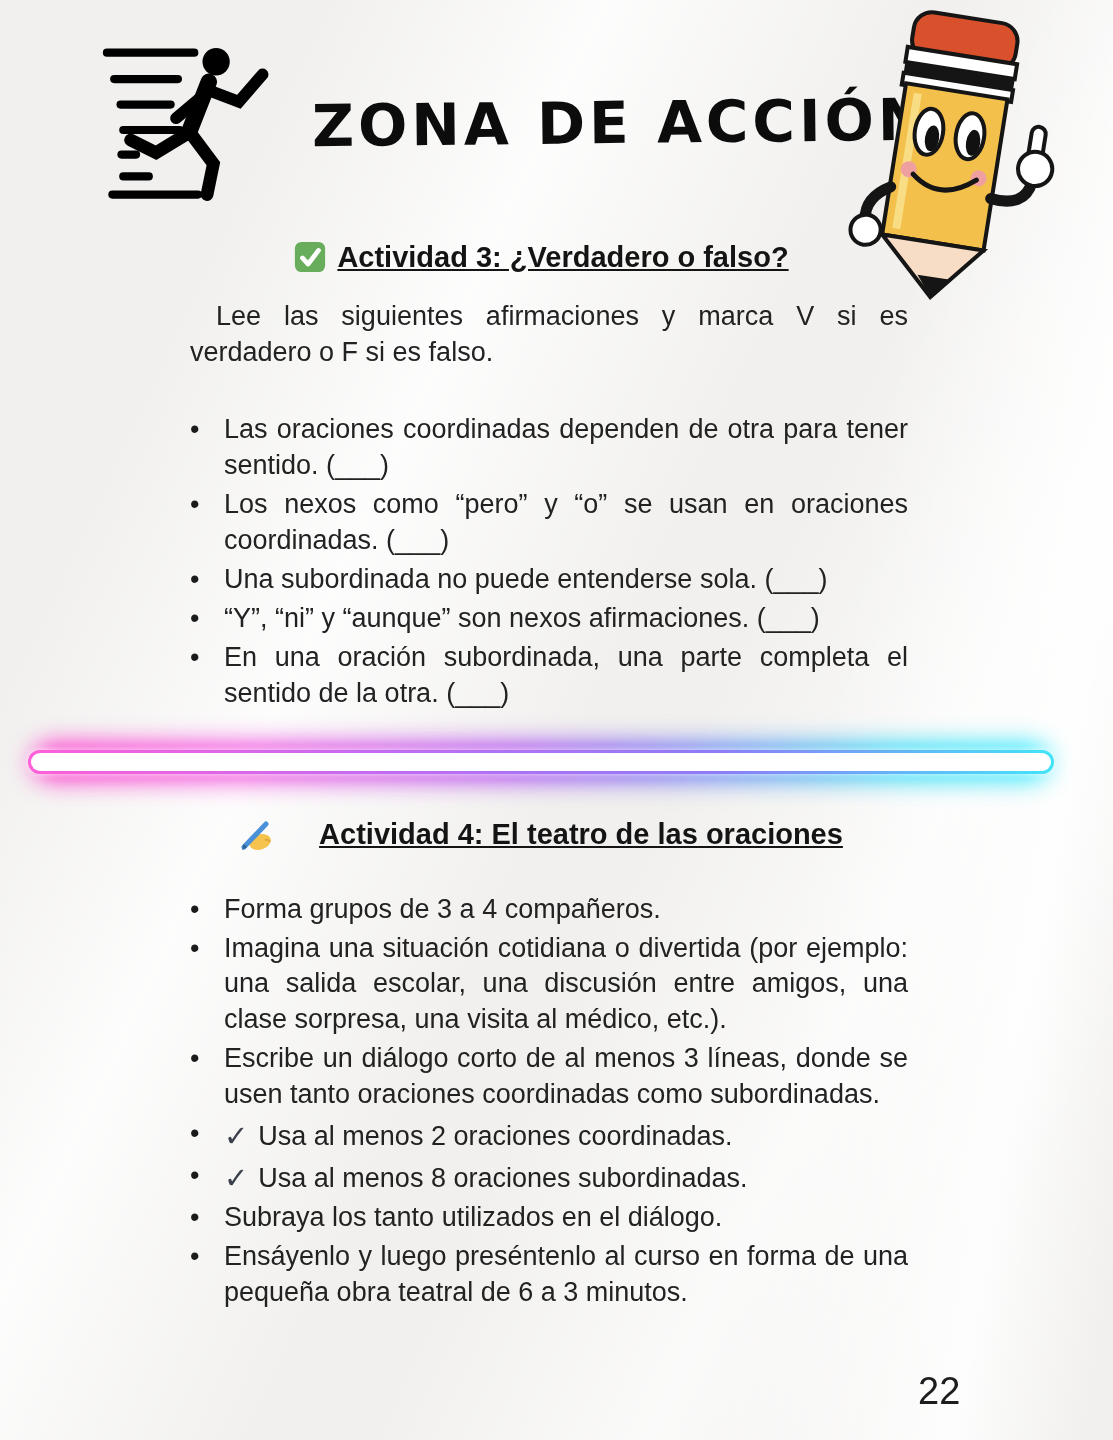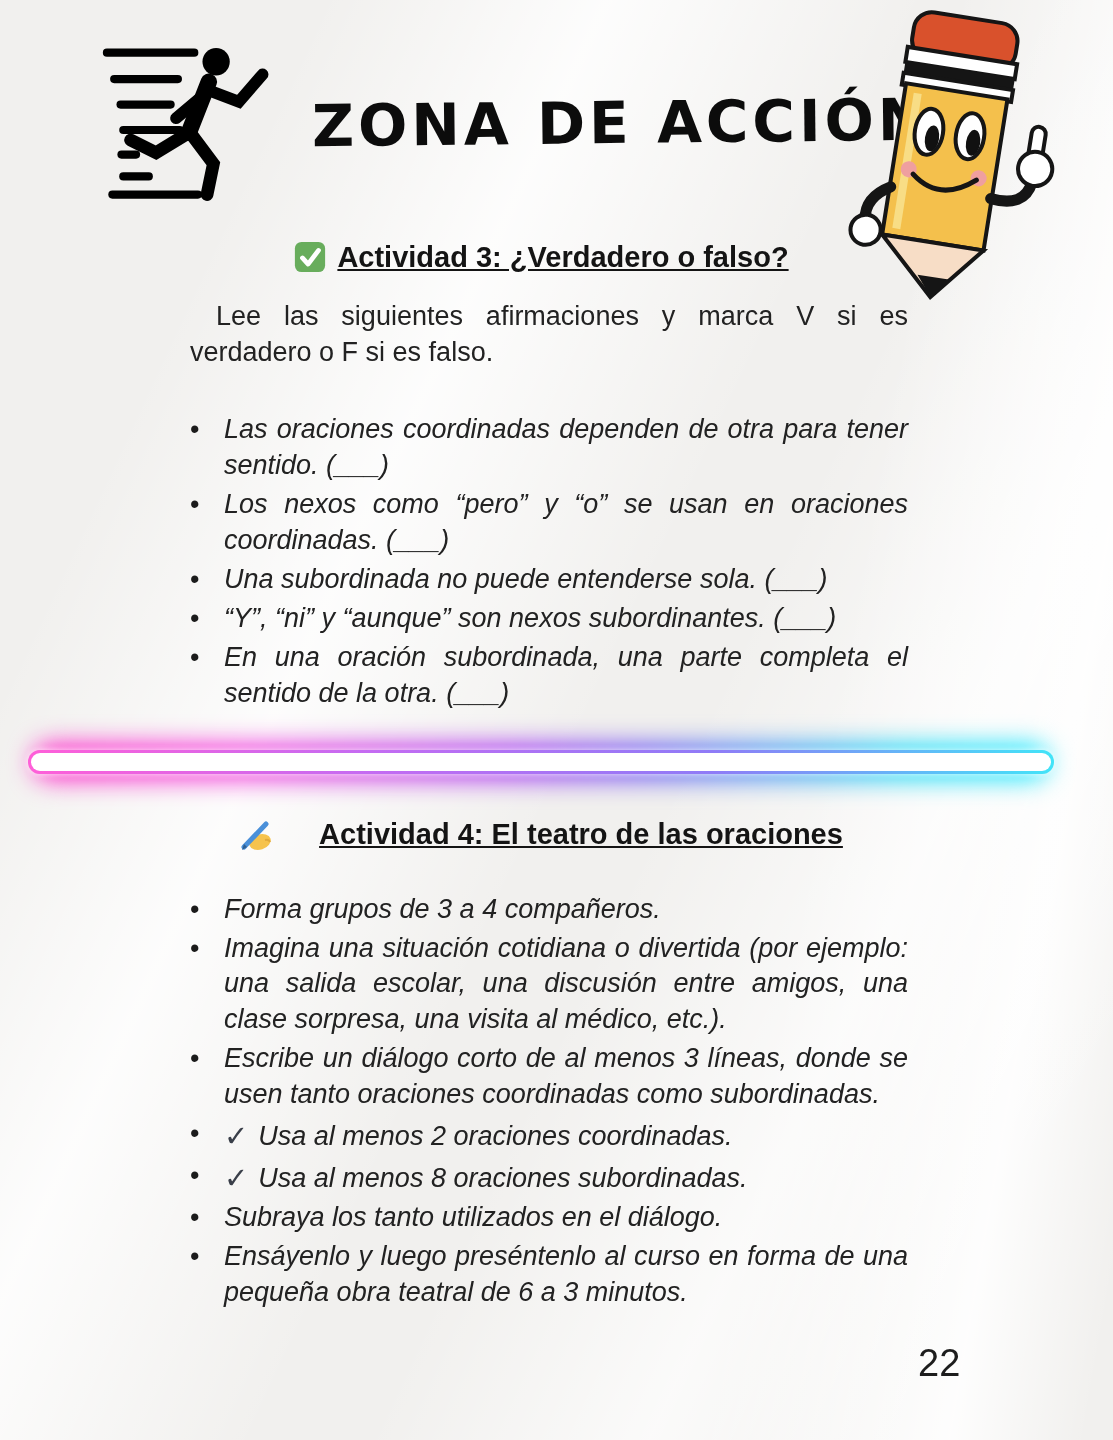--- a/index.html
+++ b/index.html
@@ -36,21 +36,21 @@
   .act-heading.h3{margin-top:36px;}
   .act-heading.h4{margin-top:8px;gap:44px;}
   .intro{
     margin:24px 0 0 16px;font-size:27px;line-height:1.34;text-align:justify;text-indent:26px;color:#222;
   }
   ul.blist{list-style:none;margin:0;padding:0 0 0 14px;}
   ul.blist.first{margin-top:42px;}
   ul.blist.second{margin-top:40px;}
   ul.blist li{display:flex;align-items:flex-start;margin:0 0 3px 0;}
   ul.blist .dot{flex:0 0 34px;font-size:27px;line-height:1.33;color:#1b1b1b;text-align:left;padding-left:2px;}
-  ul.blist p{flex:1;margin:0;font-size:27px;line-height:1.33;text-align:justify;color:#222;font-style:italic;}
+  ul.blist p{flex:1;margin:0;font-size:27px;line-height:1.33;text-align:justify;color:#222;}
   .check{
     font-family:"DejaVu Sans",sans-serif;font-weight:bold;color:#3a3f49;
     font-size:29px;margin-right:10px;display:inline-block;transform:translateY(1px);
   }
 
   
   .divider{position:relative;height:48px;margin:26px 26px 32px 26px;}
   .divider .glow{
     position:absolute;left:8px;right:8px;top:7px;bottom:7px;border-radius:20px;
     background:linear-gradient(90deg,#ff17c3 0%,#f12fd8 20%,#a32df0 47%,#6a53f3 60%,#14d9f5 86%,#19e9ff 100%);
@@ -58,21 +58,21 @@
   }
   .divider .core{
     position:absolute;left:2px;right:2px;top:50%;height:18px;transform:translateY(-50%);
     border-radius:12px;border:3px solid transparent;
     background:linear-gradient(#fff,#fff) padding-box,
                linear-gradient(90deg,#ff5fd8,#c46bf2,#8f7bf7,#42e4f8) border-box;
     box-shadow:0 0 6px rgba(255,255,255,.9);
   }
 
   
-  .page-number{position:absolute;left:918px;top:1342px;font-size:38px;color:#1d1d1d;}
+  .page-number{position:absolute;left:918px;top:1370px;font-size:38px;color:#1d1d1d;}
 </style>
 </head>
 <body>
 
 <div class="page">
 
   <div class="header">
     <svg class="runner" width="182" height="164" viewBox="0 0 200 180" fill="none" stroke="#000" stroke-linecap="round">
       <line x1="12" y1="16" x2="108" y2="16" stroke-width="9"></line>
       <line x1="20" y1="45" x2="90" y2="45" stroke-width="9"></line>
@@ -137,21 +137,21 @@
       <li>
         <span class="dot">•</span>
         <p>Los nexos como “pero” y “o” se usan en oraciones coordinadas. (___)</p>
       </li>
       <li>
         <span class="dot">•</span>
         <p>Una subordinada no puede entenderse sola. (___)</p>
       </li>
       <li>
         <span class="dot">•</span>
-        <p>“Y”, “ni” y “aunque” son nexos subordinantes. (___)</p>
+        <p>“Y”, “ni” y “aunque” son nexos afirmaciones. (___)</p>
       </li>
       <li>
         <span class="dot">•</span>
         <p>En una oración subordinada, una parte completa el sentido de la otra. (___)</p>
       </li>
     </ul>
   </div>
 
   <div class="divider">
     <div class="glow"></div>

